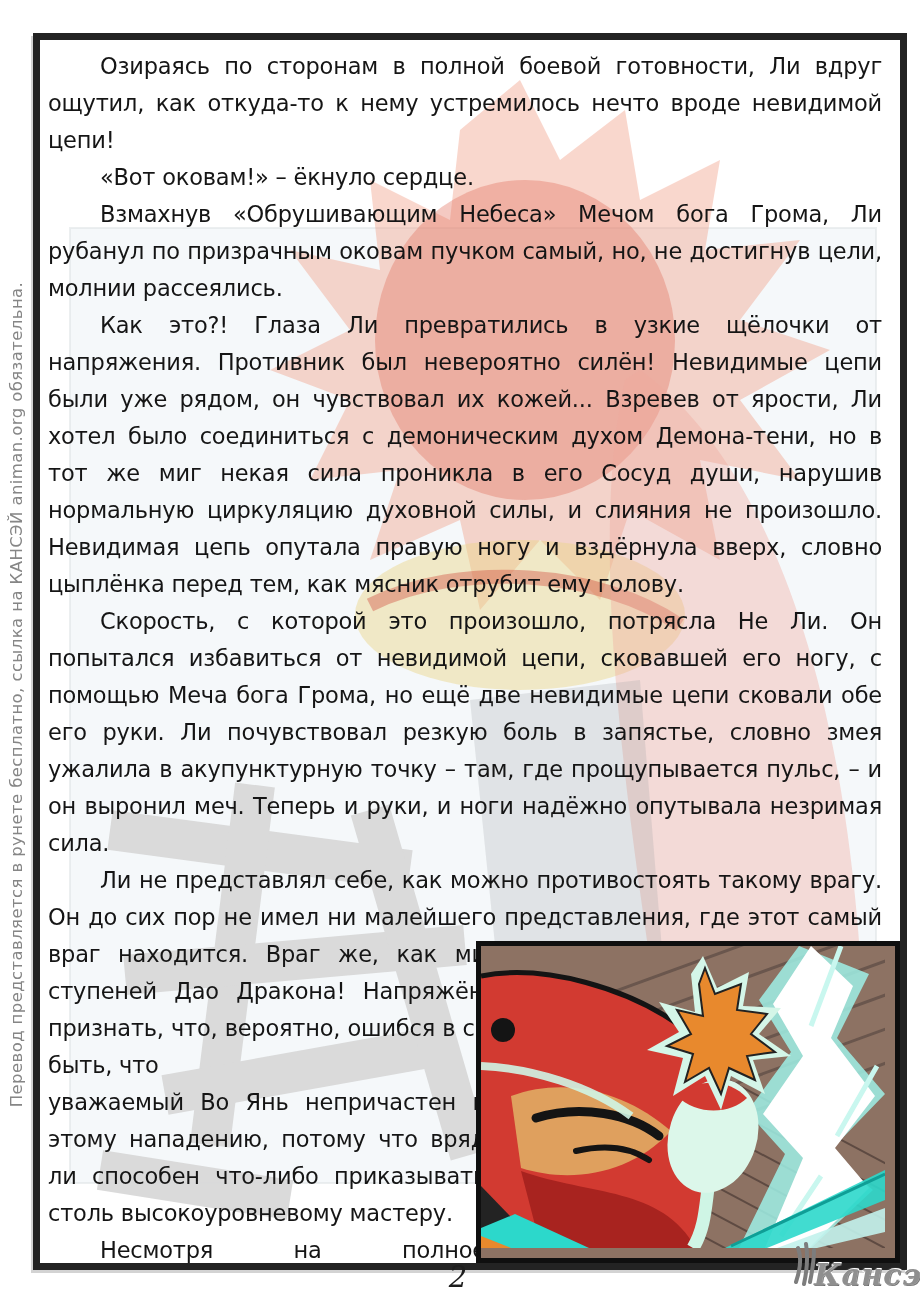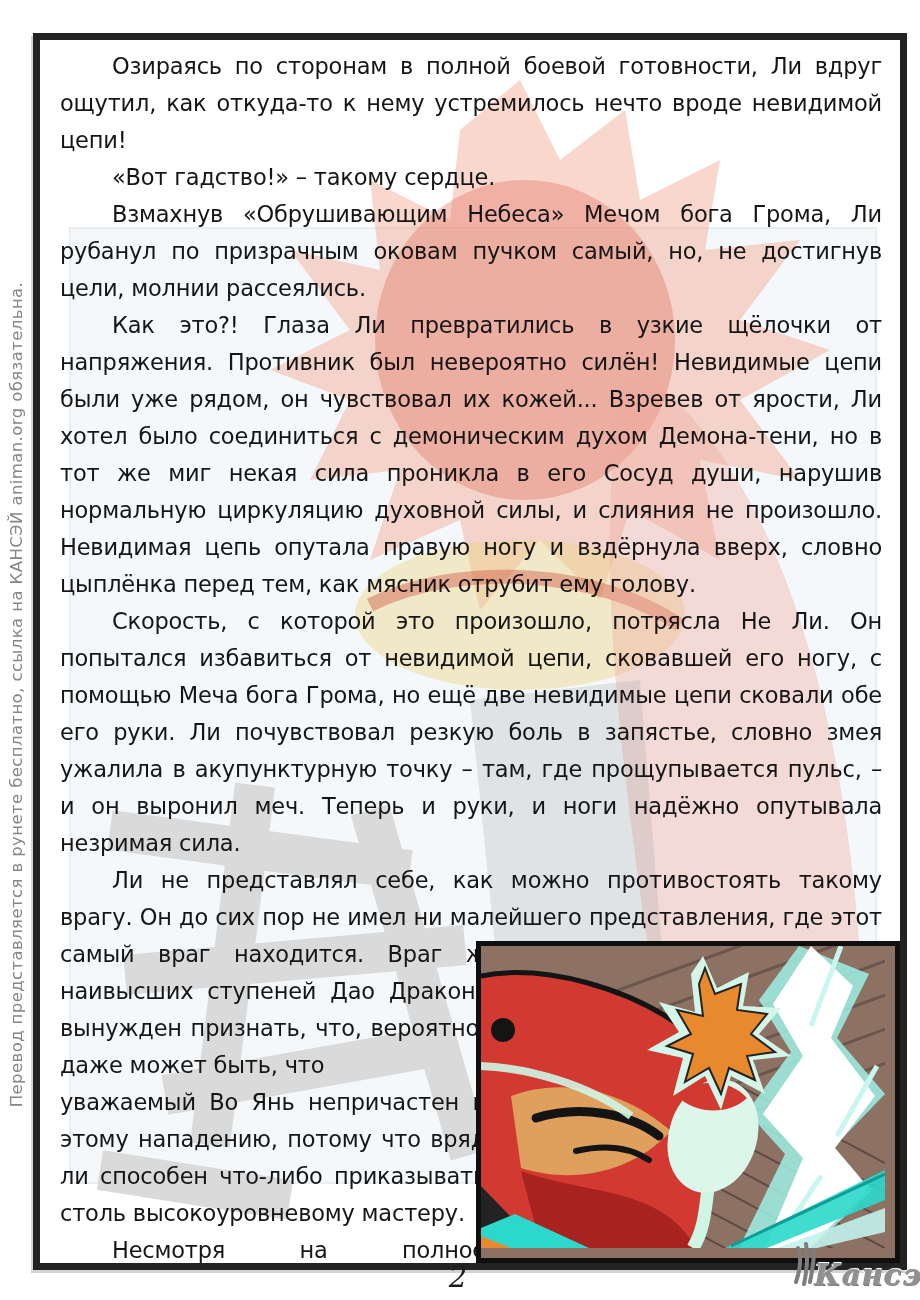--- a/index.html
+++ b/index.html
@@ -11,21 +11,21 @@
   .sidebar-credit{
     position:absolute;left:7px;top:1192px;width:995px;
     transform:rotate(-90deg);transform-origin:0 0;
     font-size:16.5px;color:#868686;white-space:nowrap;
     letter-spacing:.4px;text-align:center;
   }
   
   .frame{
     position:absolute;left:33px;top:33px;width:874px;height:1237px;
     box-sizing:border-box;border:7px solid #232323;background:#fff;
-    padding:8px 18px 6px 20px;overflow:hidden;
+    padding:8px 18px 6px 8px;overflow:hidden;
     box-shadow:-2px 3px 0 rgba(130,130,130,.35);
   }
   .bg-art{position:absolute;left:0;top:0;width:860px;height:1223px;z-index:0;pointer-events:none;}
   .text-flow{position:relative;z-index:1;}
   .para{
     margin:0;font-size:22.5px;line-height:37px;color:#151515;
     text-align:justify;letter-spacing:-0.2px;
   }
   .para.ind{text-indent:52px;}
   
@@ -83,21 +83,21 @@
       <path d="M85,935 L425,905"></path>
       <path d="M125,1055 L405,1005"></path>
       <path d="M330,770 L430,1115"></path>
       <path d="M60,1130 L250,1160"></path>
     </g>
   </svg>
 
   <div class="text-flow">
     <div>
         <p class="para ind">Озираясь по сторонам в полной боевой готовности, Ли вдруг ощутил, как откуда-то к нему устремилось нечто вроде невидимой цепи!</p>
-        <p class="para ind">«Вот гадство!» – такому сердце.</p>
+        <p class="para ind">«Вот оковам!» – ёкнуло сердце.</p>
         <p class="para ind">Взмахнув «Обрушивающим Небеса» Мечом бога Грома, Ли рубанул по призрачным оковам пучком самый, но, не достигнув цели, молнии рассеялись.</p>
         <p class="para ind">Как это?! Глаза Ли превратились в узкие щёлочки от напряжения. Противник был невероятно силён! Невидимые цепи были уже рядом, он чувствовал их кожей... Взревев от ярости, Ли хотел было соединиться с демоническим духом Демона-тени, но в тот же миг некая сила проникла в его Сосуд души, нарушив нормальную циркуляцию духовной силы, и слияния не произошло. Невидимая цепь опутала правую ногу и вздёрнула вверх, словно цыплёнка перед тем, как мясник отрубит ему голову.</p>
         <p class="para ind">Скорость, с которой это произошло, потрясла Не Ли. Он попытался избавиться от невидимой цепи, сковавшей его ногу, с помощью Меча бога Грома, но ещё две невидимые цепи сковали обе его руки. Ли почувствовал резкую боль в запястье, словно змея ужалила в акупунктурную точку – там, где прощупывается пульс, – и он выронил меч. Теперь и руки, и ноги надёжно опутывала незримая сила.</p>
         <p class="para ind">Ли не представлял себе, как можно противостоять такому врагу. Он до сих пор не имел ни малейшего представления, где этот самый враг находится. Враг же, как минимум, был уровня наивысших ступеней Дао Дракона! Напряжённо хмурясь, Ли был вынужден признать, что, вероятно, ошибся в своих расчётах. Очень даже может быть, что</p>
       </div>
     <div class="panel-spacer"></div>
     <div>
         <p class="para">уважаемый Во Янь непричастен к этому нападению, потому что вряд ли способен что-либо приказывать столь высокоуровневому мастеру.</p>
         <p class="para ind">Несмотря на полное превосходство противника в силе, Ли не собирался покорно болтаться связанным по рукам и ногам.</p>
       </div>

